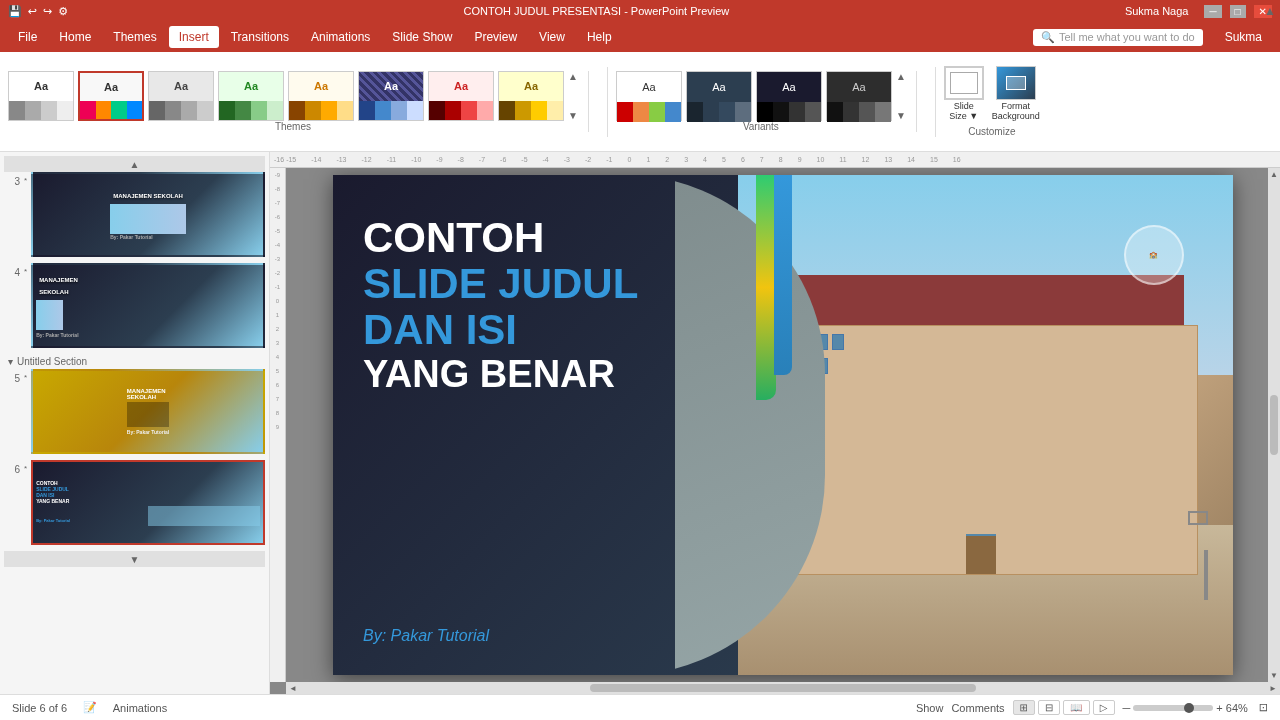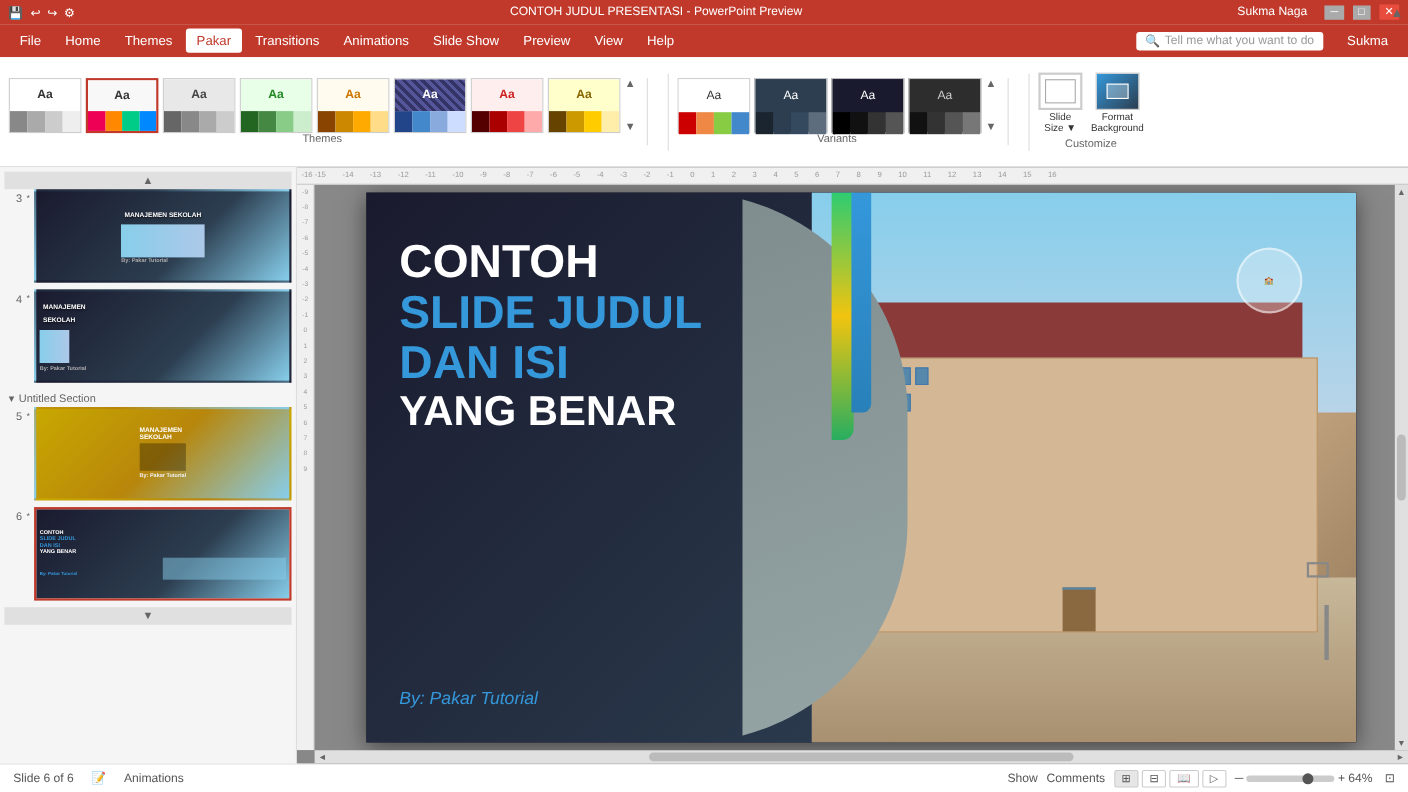--- a/index.html
+++ b/index.html
@@ -396,21 +396,21 @@
     <span style="cursor:pointer; font-size:10px; background:#aaa; padding:1px 5px;">─</span>
     <span style="cursor:pointer; font-size:10px; background:#aaa; padding:1px 5px;">□</span>
     <span style="cursor:pointer; font-size:10px; background:#e74c3c; padding:1px 5px;">✕</span>
   </div>
 </div>
 
 <div id="menubar">
   <span class="menu-item">File</span>
   <span class="menu-item">Home</span>
   <span class="menu-item">Themes</span>
-  <span class="menu-item active">Pakar</span>
+  <span class="menu-item active">Insert</span>
   <span class="menu-item">Transitions</span>
   <span class="menu-item">Animations</span>
   <span class="menu-item">Slide Show</span>
   <span class="menu-item">Preview</span>
   <span class="menu-item">View</span>
   <span class="menu-item">Help</span>
   <div class="menu-search">
     <span>🔍</span>
     <span style="color:#999;">Tell me what you want to do</span>
   </div>

